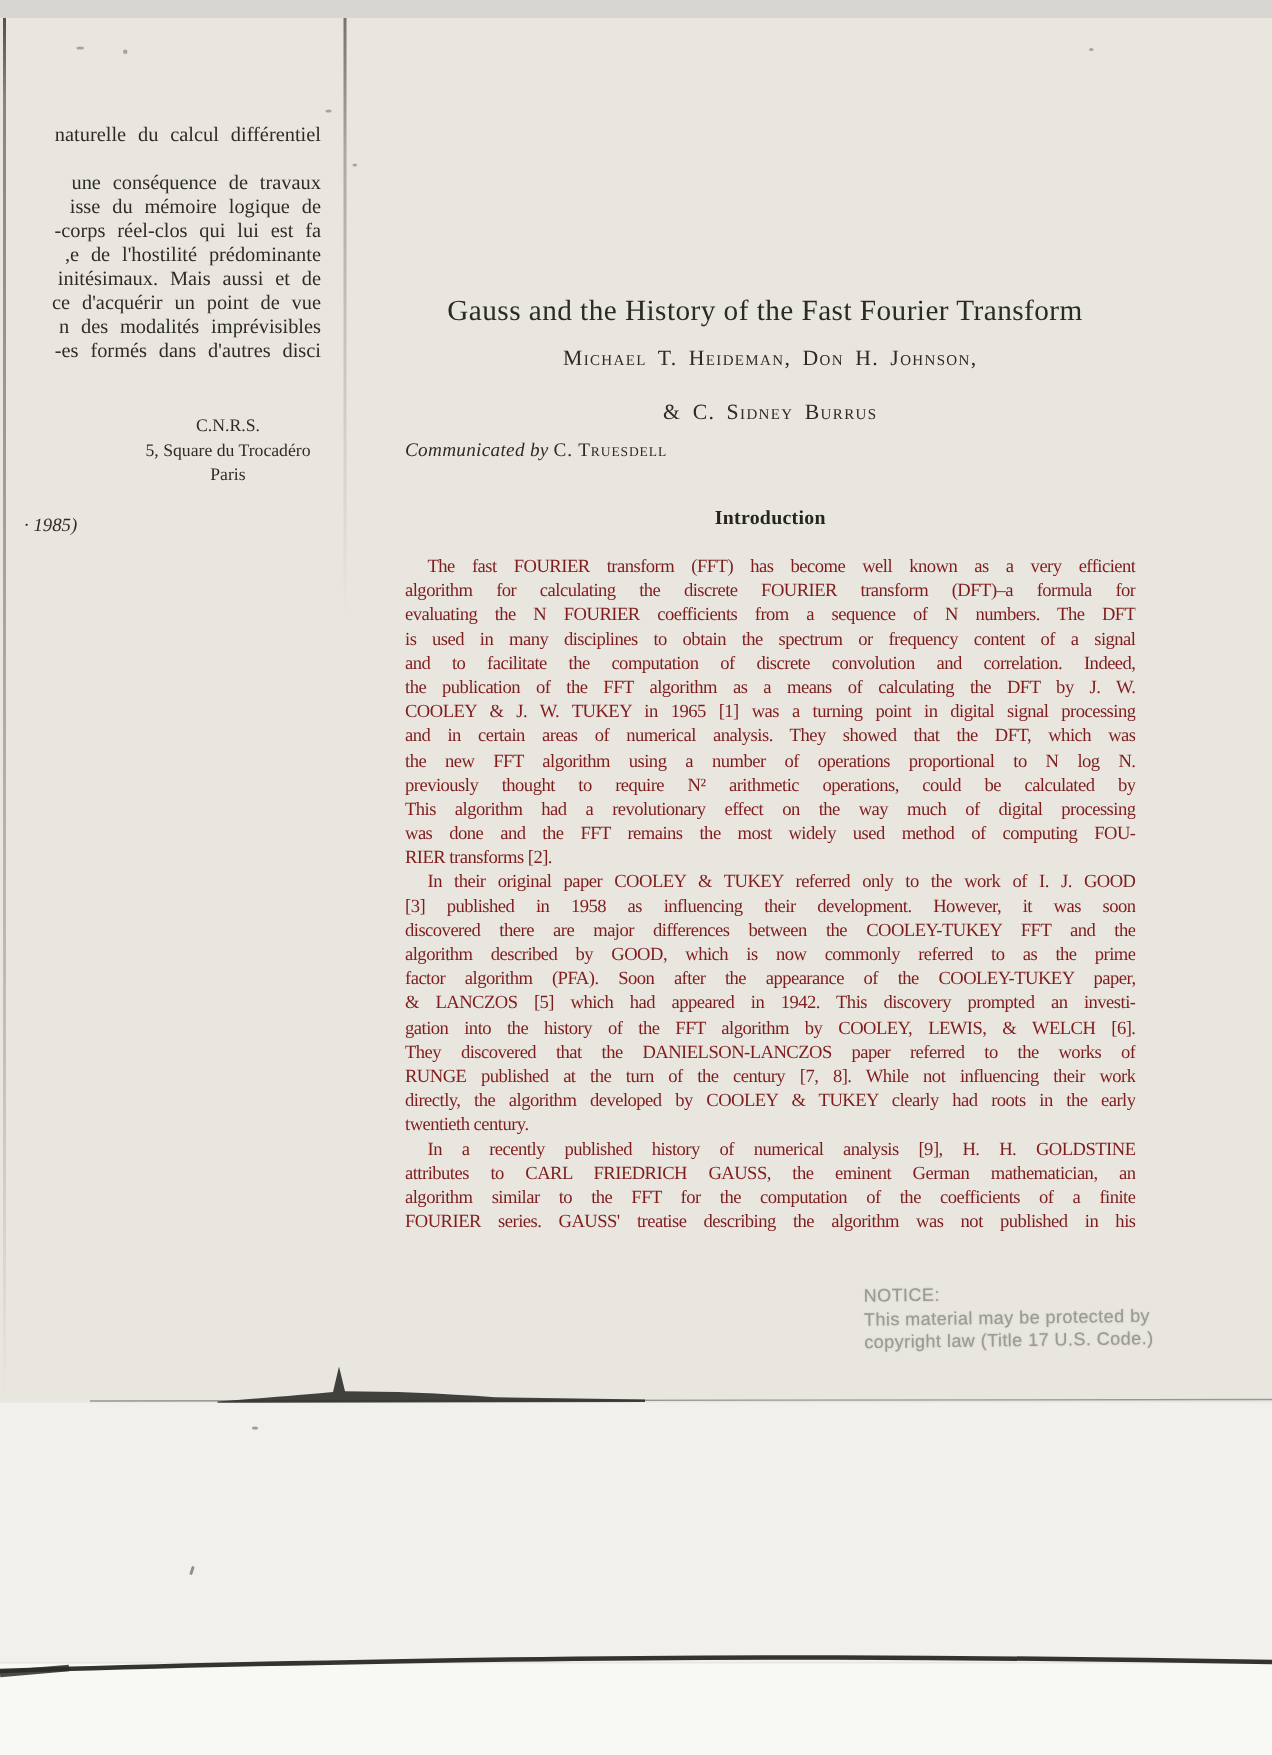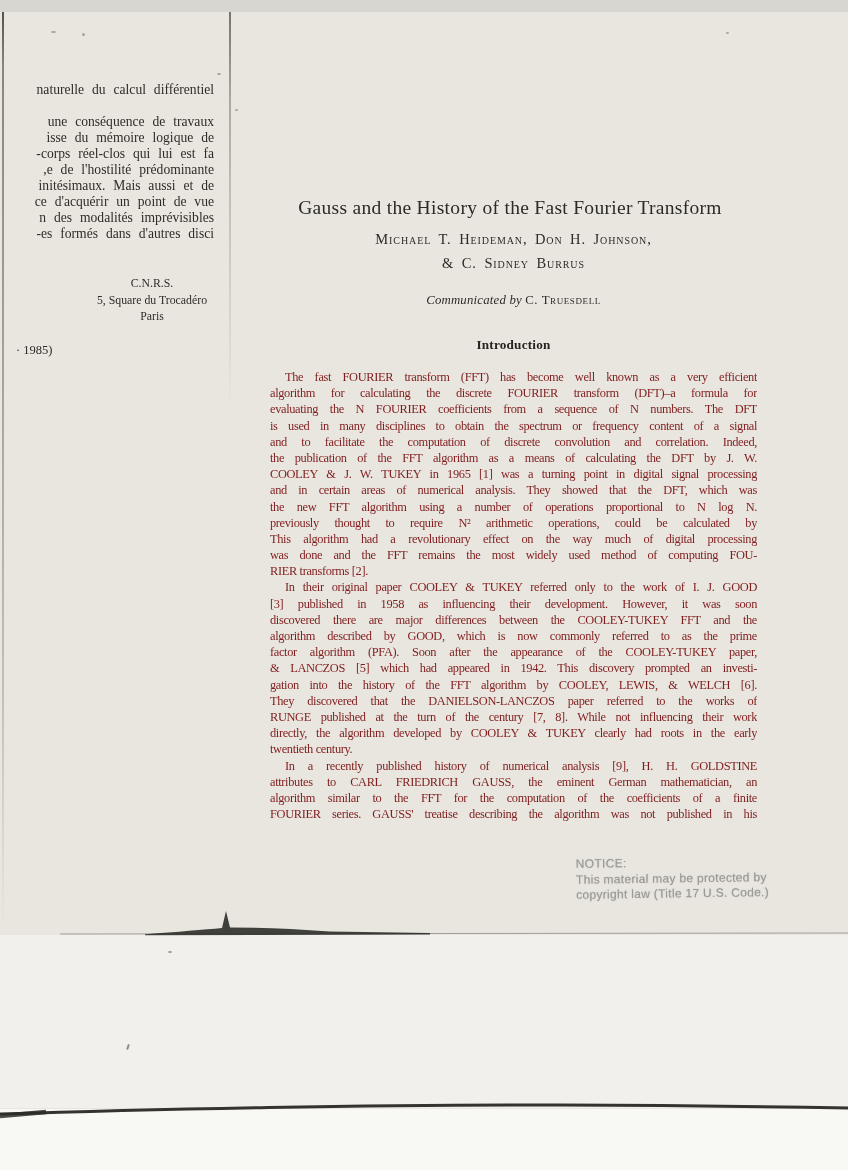--- a/index.html
+++ b/index.html
@@ -28,36 +28,36 @@
     position:absolute;left:4px;top:70px;width:210px;
     text-align:right;font-size:13.6px;line-height:16px;
     word-spacing:4.5px;color:#2f2c27;
   }
   .left-fragment .frag-line{white-space:nowrap;overflow:hidden;direction:rtl;}
   .left-fragment .gap-after{margin-bottom:16px;}
   .address-block{
     position:absolute;left:0;top:263px;width:232px;
     text-align:center;font-size:11.8px;line-height:16.5px;color:#2f2c27;padding-left:36px;
   }
-  .date-fragment{position:absolute;left:16px;top:331px;font-size:12.5px;color:#2f2c27;}
+  .date-fragment{position:absolute;left:16px;top:331px;font-style:italic;font-size:12.5px;color:#2f2c27;}
 
   
   .article-title{
     position:absolute;left:260px;top:185px;width:500px;
     text-align:center;font-size:19.5px;color:#2c2a26;
     letter-spacing:.3px;
   }
   .authors{
     position:absolute;left:270px;width:487px;text-align:center;
     font-variant:small-caps;font-size:14.5px;letter-spacing:.9px;word-spacing:3px;color:#2e2b26;
   }
   .authors-1{top:219px;}
-  .authors-2{top:243px;}
+  .authors-2{top:255px;}
   .communicated{
-    position:absolute;left:270px;top:281px;width:487px;text-align:center;
+    position:absolute;left:270px;top:281px;width:487px;
     font-size:12.8px;color:#2e2b26;
   }
   .communicated .comm-prefix{font-style:italic;letter-spacing:.2px;}
   .communicated .comm-name{font-variant:small-caps;letter-spacing:.6px;}
   .section-heading{
     position:absolute;left:270px;top:325px;width:487px;text-align:center;
     font-weight:bold;font-size:13.2px;color:#26241f;letter-spacing:.2px;
   }
   .body-text{
     position:absolute;left:270px;top:357px;width:487px;

